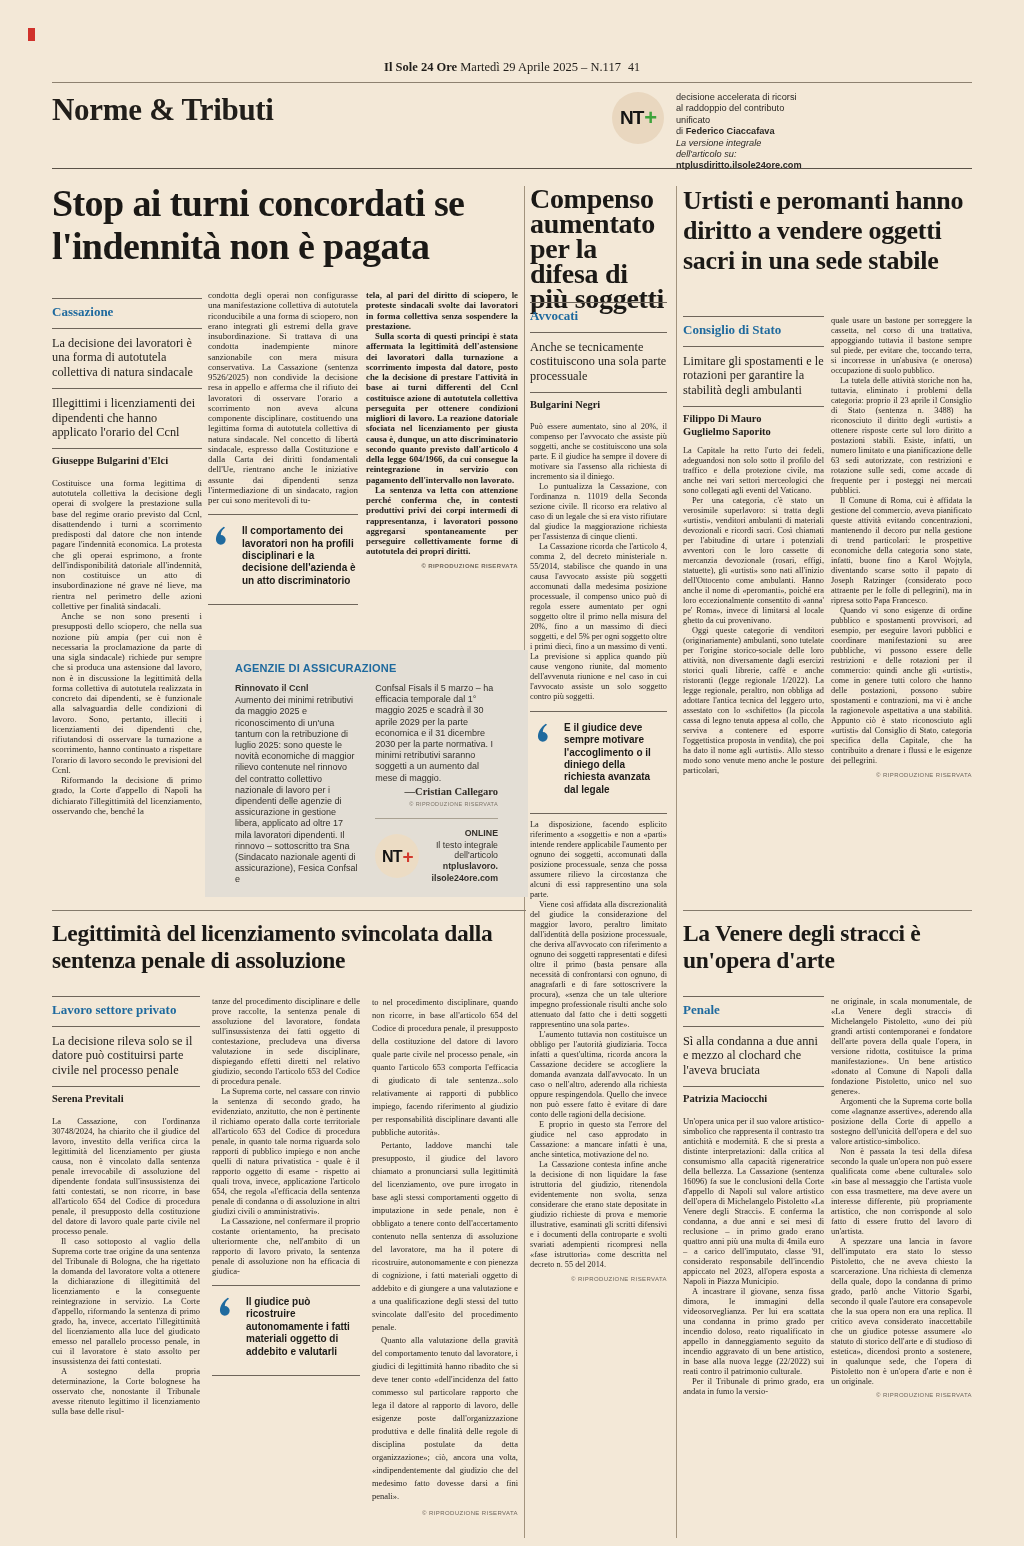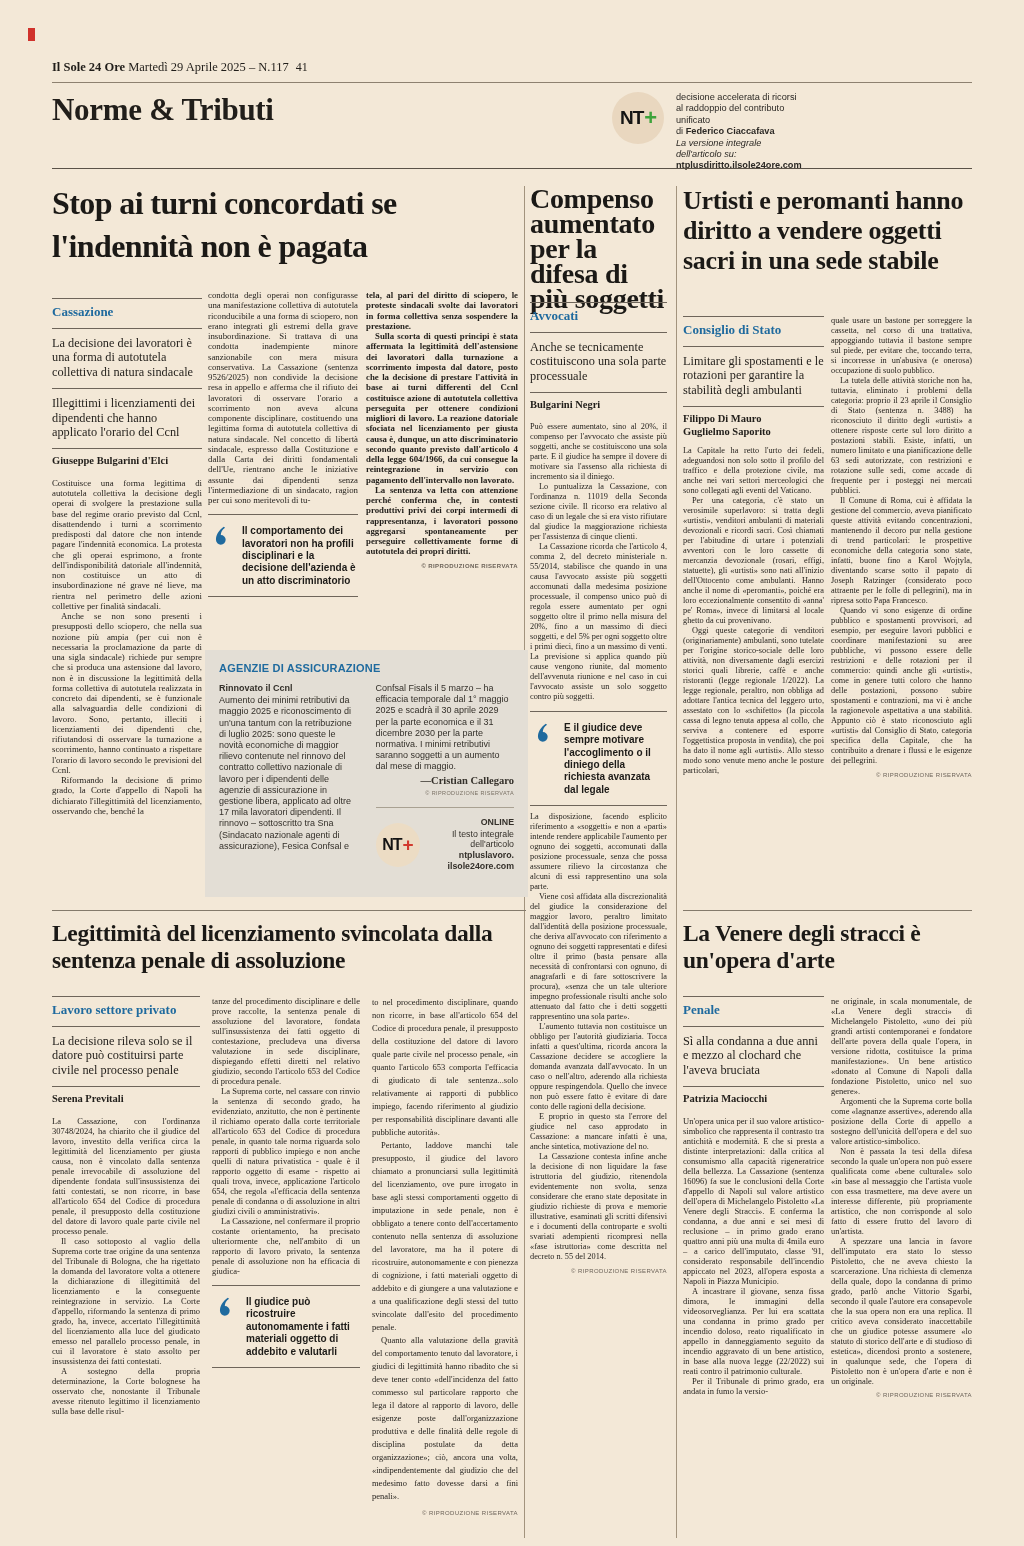--- a/index.html
+++ b/index.html
@@ -3,21 +3,21 @@
 <meta charset="utf-8">
 <style>
   html,body{margin:0;padding:0;background:#f3e8d7;}
   .page{position:relative;width:1024px;height:1546px;background:#f3e8d7;
         font-family:"Liberation Serif",serif;color:#211e1a;overflow:hidden;}
   .abs{position:absolute;}
   .hair{position:absolute;background:#a2937d;}
   .rule{height:1px;background:#6e655a;}
   
   .masthead{position:absolute;left:52px;top:60px;width:920px;height:22px;
-            border-bottom:1px solid #8d8170;font-size:12.5px;display:flex;justify-content:flex-start;gap:7px;}
+            border-bottom:1px solid #8d8170;font-size:12.5px;display:flex;justify-content:center;gap:7px;}
   .mh-paper{font-weight:700;}
   .mh-page{font-weight:400;font-size:12px;}
   .section-title{position:absolute;left:52px;top:92px;font-size:31px;font-weight:700;letter-spacing:-.3px;}
   
   .ntbox{position:absolute;left:612px;top:92px;width:360px;display:flex;gap:12px;
          font-family:"Liberation Sans",sans-serif;font-size:9.2px;line-height:11.4px;color:#2c2925;}
   .ntlogo{flex:0 0 52px;height:52px;border-radius:50%;background:#e9d7bf;display:flex;
           align-items:center;justify-content:center;font-weight:700;font-size:19px;letter-spacing:-1px;color:#141414;}
   .ntlogo .plus{color:#3ea33b;font-size:22px;margin-left:1px;}
   .nt-colA{width:158px;}
@@ -29,33 +29,33 @@
   .deck{font-size:12.3px;line-height:14.4px;padding:7px 0 9px;}
   .byline{font-weight:700;font-size:10.5px;line-height:12.5px;padding:6px 0 10px;}
   
   .body{font-size:8.8px;line-height:10.25px;}
   .body.sm{font-size:8.3px;line-height:10px;}
   .body p{margin:0;text-align:justify;text-indent:9px;}
   .body p.f{text-indent:0;}
   .cr{font-family:"Liberation Sans",sans-serif;font-size:6px;color:#6b6258;
       text-align:right;letter-spacing:.4px;margin-top:4px;}
   
-  .quote{display:flex;gap:8px;padding:10px 2px 9px;margin:9px 0 6px;
+  .quote{display:flex;gap:8px;padding:10px 2px 17px;margin:9px 0 6px;
          border-top:1px solid #6e655a;border-bottom:1px solid #6e655a;}
   .qicon{flex:0 0 24px;}
   .qtext{font-family:"Liberation Sans",sans-serif;font-weight:700;font-size:10px;line-height:12.4px;color:#1d1b18;}
   
   .hl{font-weight:700;color:#1b1916;}
-  .hl-main{font-size:32px;line-height:43px;letter-spacing:-.6px;}
+  .hl-main{font-size:38px;line-height:43px;letter-spacing:-.6px;}
   .hl-med{font-size:26px;line-height:30px;letter-spacing:-.3px;}
   .hl-sm{font-size:23.5px;line-height:27px;letter-spacing:-.3px;}
   .hl-col{font-size:28px;line-height:25px;letter-spacing:-.3px;}
   
   .greybox{position:absolute;left:205px;top:650px;width:323px;height:247px;background:#e3ded5;
-           box-sizing:border-box;padding:12px 14px;font-family:"Liberation Sans",sans-serif;color:#34302a;}
+           box-sizing:border-box;padding:12px 30px;font-family:"Liberation Sans",sans-serif;color:#34302a;}
   .gb-title{font-weight:700;font-size:11px;color:#1f6a9e;letter-spacing:.2px;margin-bottom:9px;}
   .gb-cols{display:flex;gap:15px;}
   .gb-col{width:142px;font-size:9px;line-height:11.2px;}
   .gb-col b{display:block;margin-bottom:1px;}
   .gb-author{font-family:"Liberation Serif",serif;font-weight:700;font-size:10.5px;text-align:right;margin-top:2px;}
   .gb-cr{font-size:5.5px;color:#7a7165;text-align:right;letter-spacing:.4px;margin-top:2px;}
   .gb-div{height:1px;background:#a9a192;margin:8px 0 9px;}
   .gb-online{display:flex;align-items:center;justify-content:space-between;}
   .ntlogo2{flex:0 0 44px;height:44px;border-radius:50%;background:#ecdcc4;display:flex;
            align-items:center;justify-content:center;font-weight:700;font-size:16px;letter-spacing:-1px;color:#141414;}

